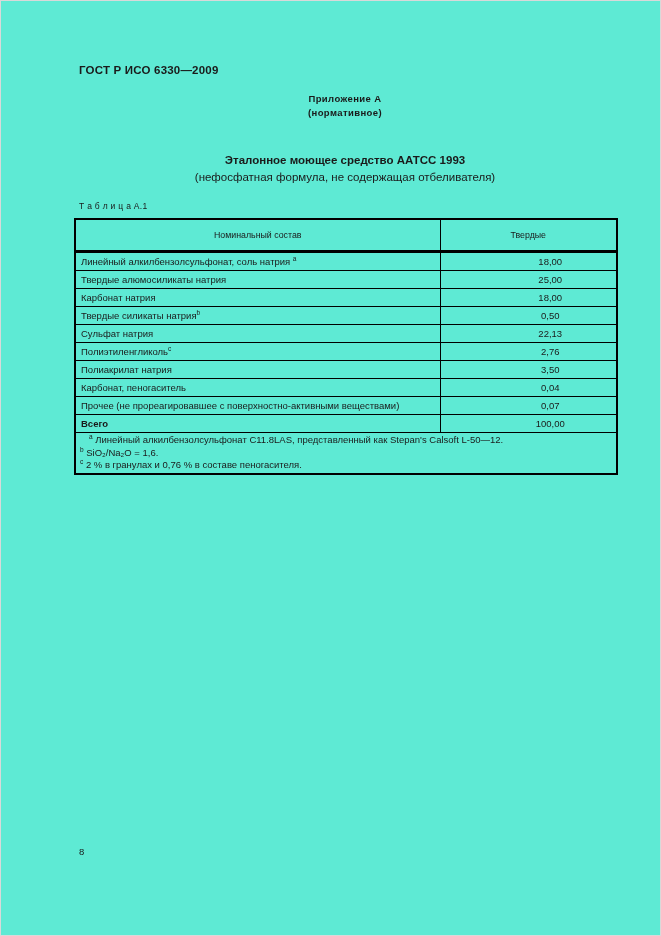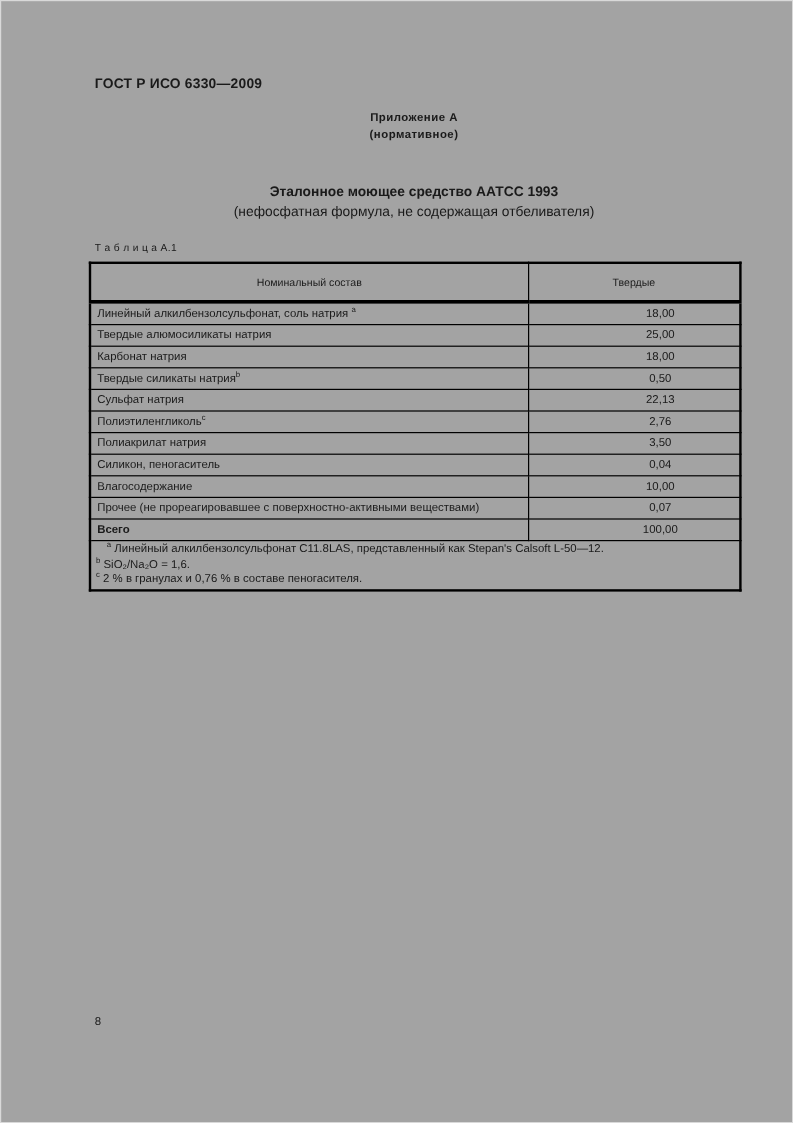--- a/index.html
+++ b/index.html
@@ -5,21 +5,21 @@
   html, body {
     margin: 0;
     padding: 0;
     background: #ffffff;
   }
   .page {
     position: relative;
     width: 659px;
     height: 934px;
     border: 1px solid #d9d9d9;
-    background: #a3a3a3;
+    background: #5eead4;
     font-family: "Liberation Sans", sans-serif;
     color: #1a1a1a;
     overflow: hidden;
   }
   .doc-num {
     position: absolute;
     left: 78px;
     top: 63px;
     font-size: 11.5px;
     font-weight: bold;
@@ -170,26 +170,22 @@
         </tr>
         <tr>
           <td class="name"><span>Полиэтиленгликоль</span><sup>c</sup></td>
           <td class="val">2,76</td>
         </tr>
         <tr>
           <td class="name"><span>Полиакрилат натрия</span></td>
           <td class="val">3,50</td>
         </tr>
         <tr>
-          <td class="name"><span>Силикон, пеногаситель</span></td>
+          <td class="name"><span>Карбонат, пеногаситель</span></td>
           <td class="val">0,04</td>
-        </tr>
-        <tr>
-          <td class="name"><span>Влагосодержание</span></td>
-          <td class="val">10,00</td>
         </tr>
         <tr>
           <td class="name"><span>Прочее (не прореагировавшее с поверхностно-активными веществами)</span></td>
           <td class="val">0,07</td>
         </tr>
         <tr class="total">
           <td class="name"><span>Всего</span></td>
           <td class="val">100,00</td>
         </tr>
       </tbody>

